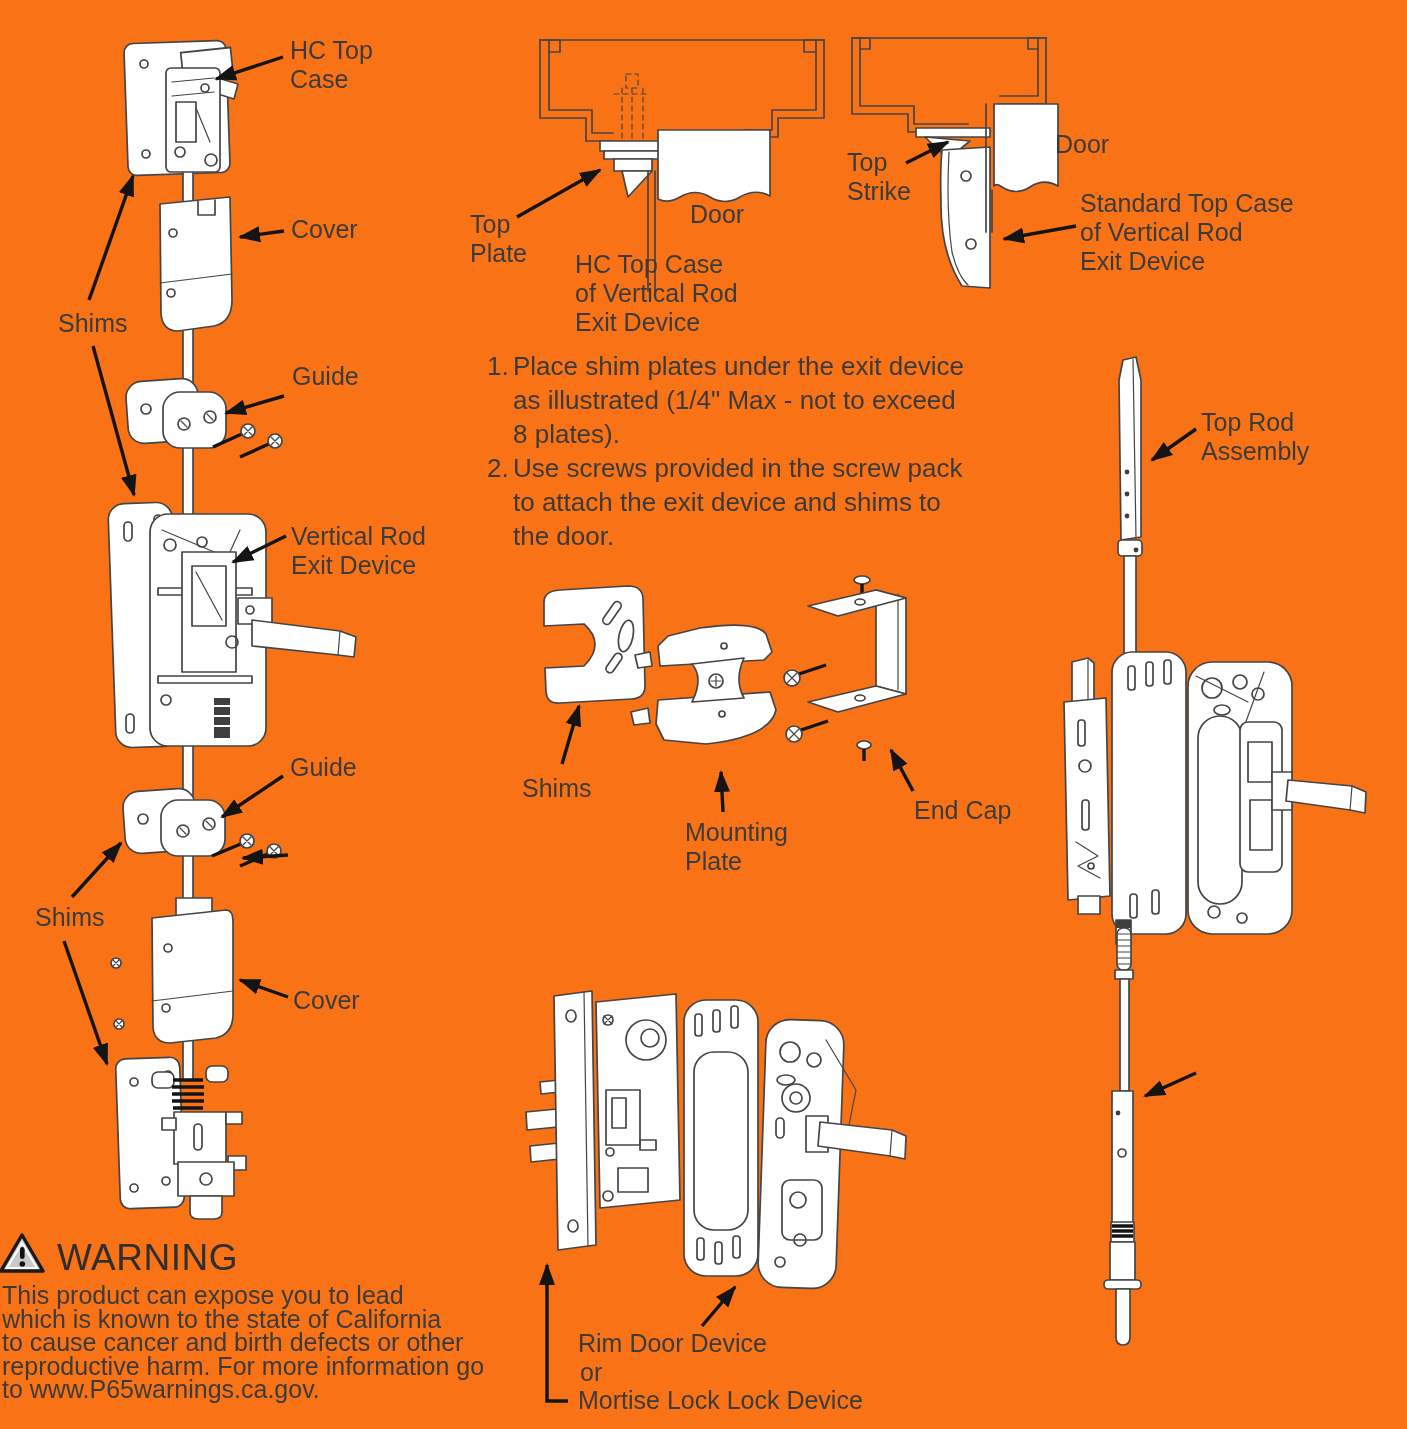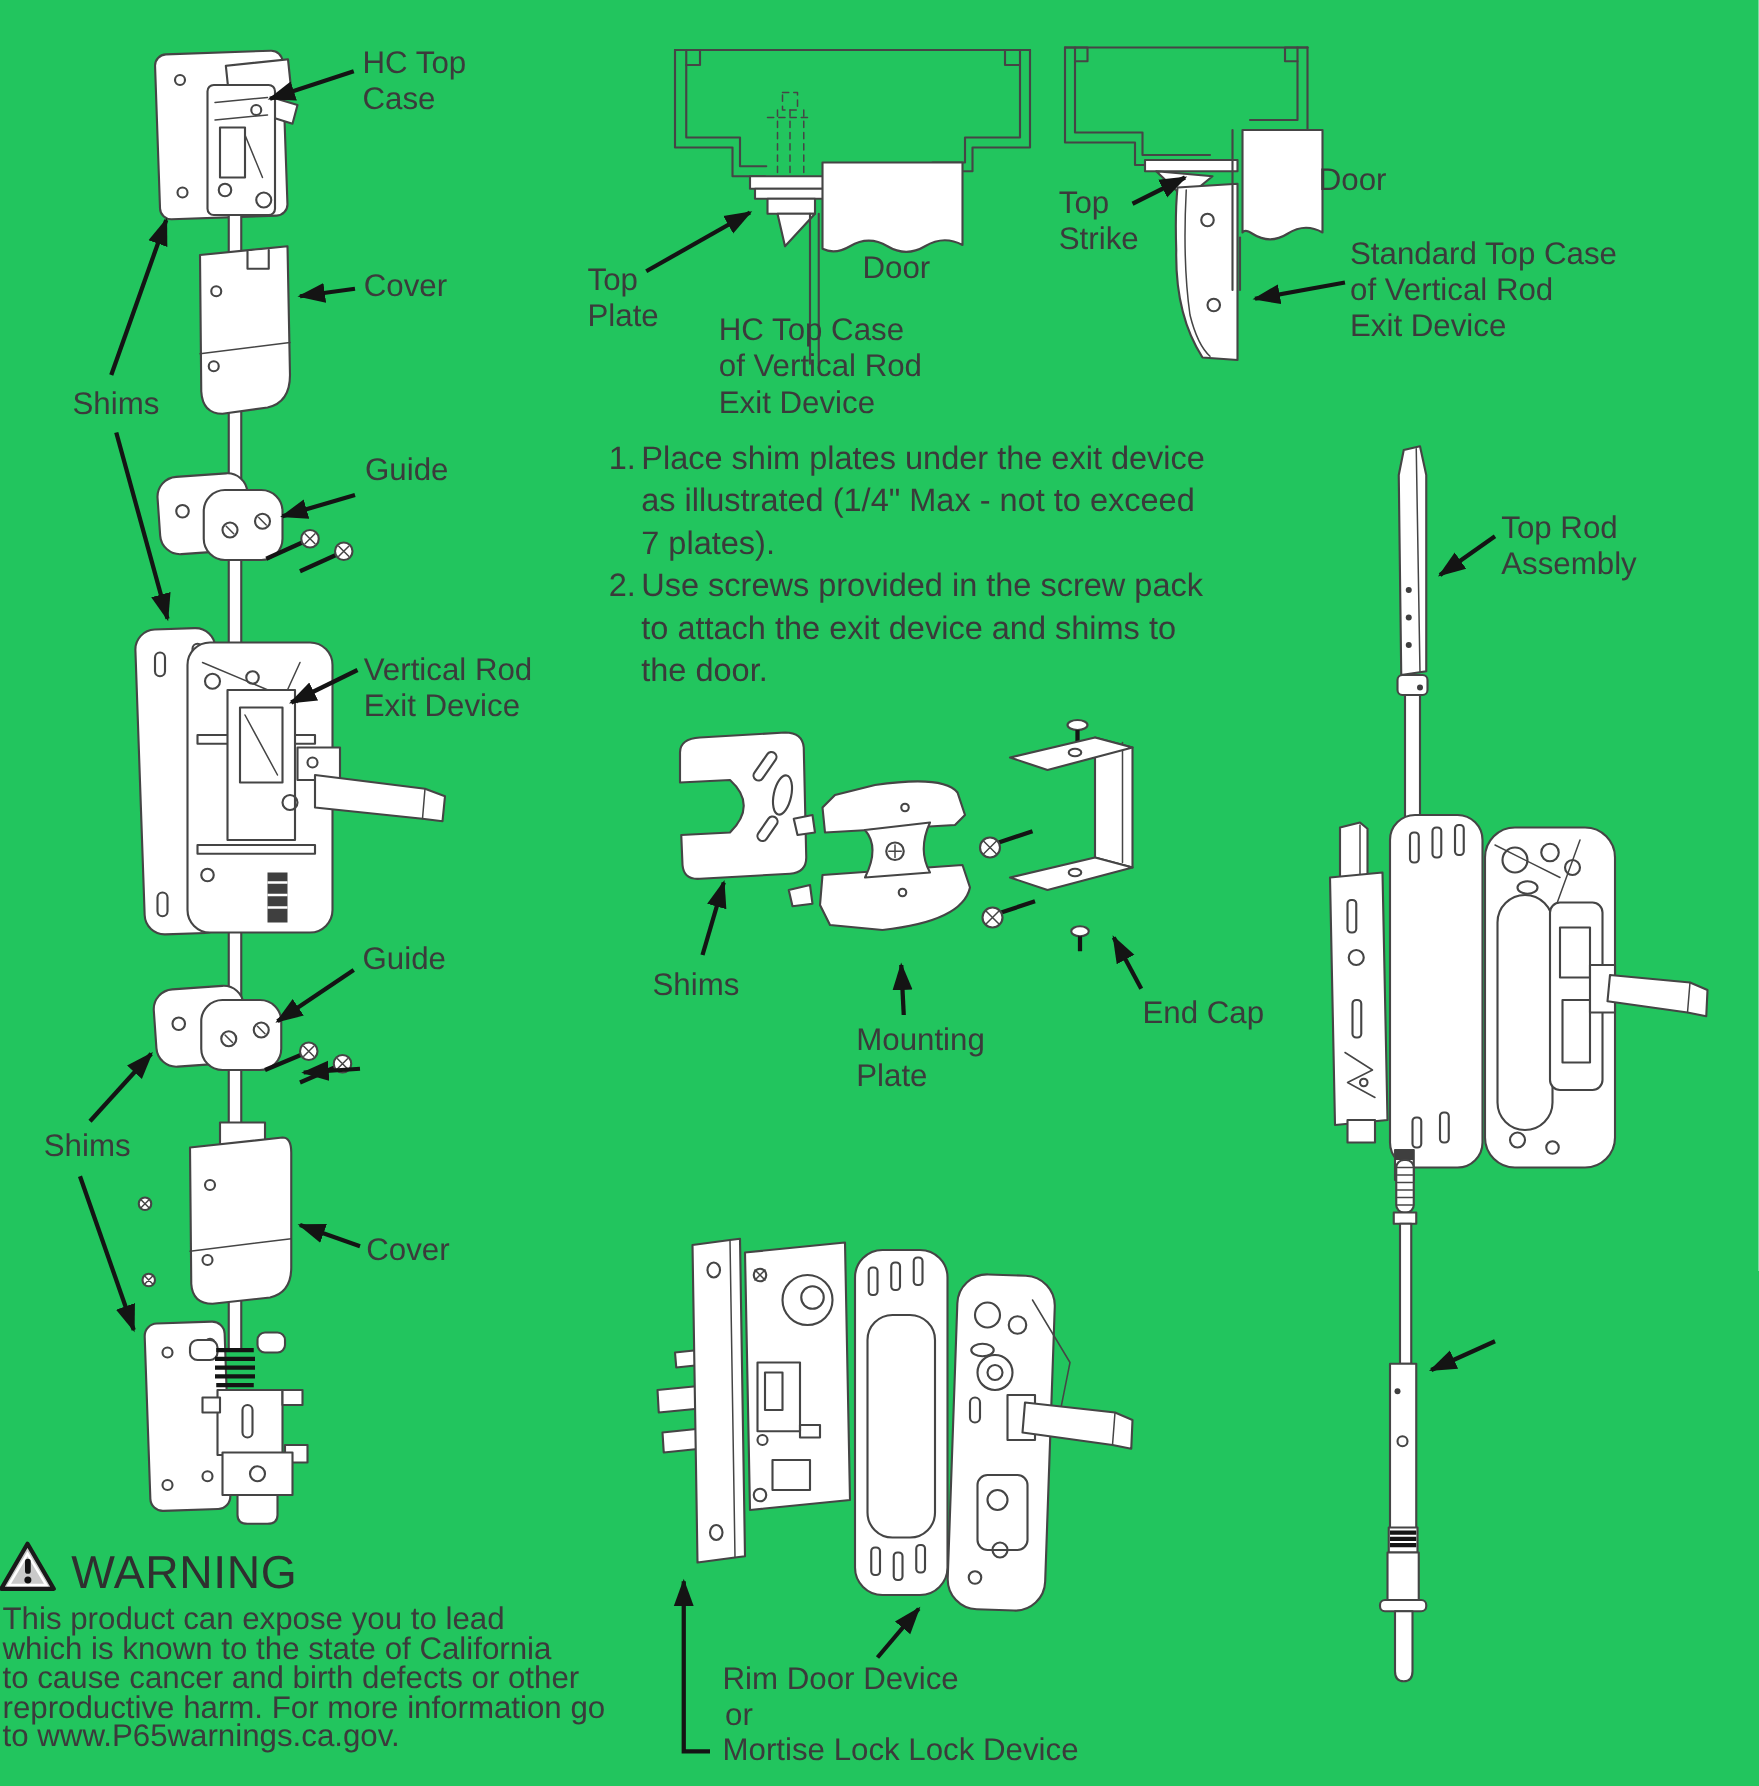--- a/index.html
+++ b/index.html
@@ -1,16 +1,16 @@
 <!DOCTYPE html>
 <html><head>
 <meta charset="utf-8">
 <style>
   html,body{margin:0;padding:0;background:#fff;}
-  #page{position:relative;width:1407px;height:1429px;background:#22c55e;
+  #page{position:relative;width:1407px;height:1429px;background:#f97316;
         font-family:"Liberation Sans",sans-serif;color:#3b3b3b;overflow:hidden;}
   svg.layer{position:absolute;left:0;top:0;}
   .art{stroke:#454545;stroke-width:1.7;fill:none;stroke-linejoin:round;stroke-linecap:round;}
   .fw{fill:#ffffff;}
   .dk{fill:#3f3f3f;stroke:none;}
   .thin{stroke-width:1.2;}
   .dash{stroke-dasharray:5 4;}
   .arrow{stroke:#141414;stroke-width:3.4;fill:none;stroke-linecap:butt;}
   .lbl{position:absolute;white-space:pre-line;font-size:25px;line-height:29px;color:#3b3b3b;}
   .instructions{position:absolute;left:487px;top:349px;font-size:26px;line-height:34px;color:#3a3a3a;}
@@ -420,21 +420,21 @@
 <div class="lbl" style="left:1055px;top:130px">Door</div>
 <div class="lbl" style="left:1080px;top:189px">Standard Top Case
 of Vertical Rod
 Exit Device</div>
 
 <div class="instructions">
   <div class="instr">
     <span class="inum">1.</span>
     <span class="itext">Place shim plates under the exit device
 as illustrated (1/4" Max - not to exceed
-7 plates).</span>
+8 plates).</span>
   </div>
   <div class="instr">
     <span class="inum">2.</span>
     <span class="itext">Use screws provided in the screw pack
 to attach the exit device and shims to
 the door.</span>
   </div>
 </div>
 
 <div class="lbl" style="left:522px;top:774px">Shims</div>

